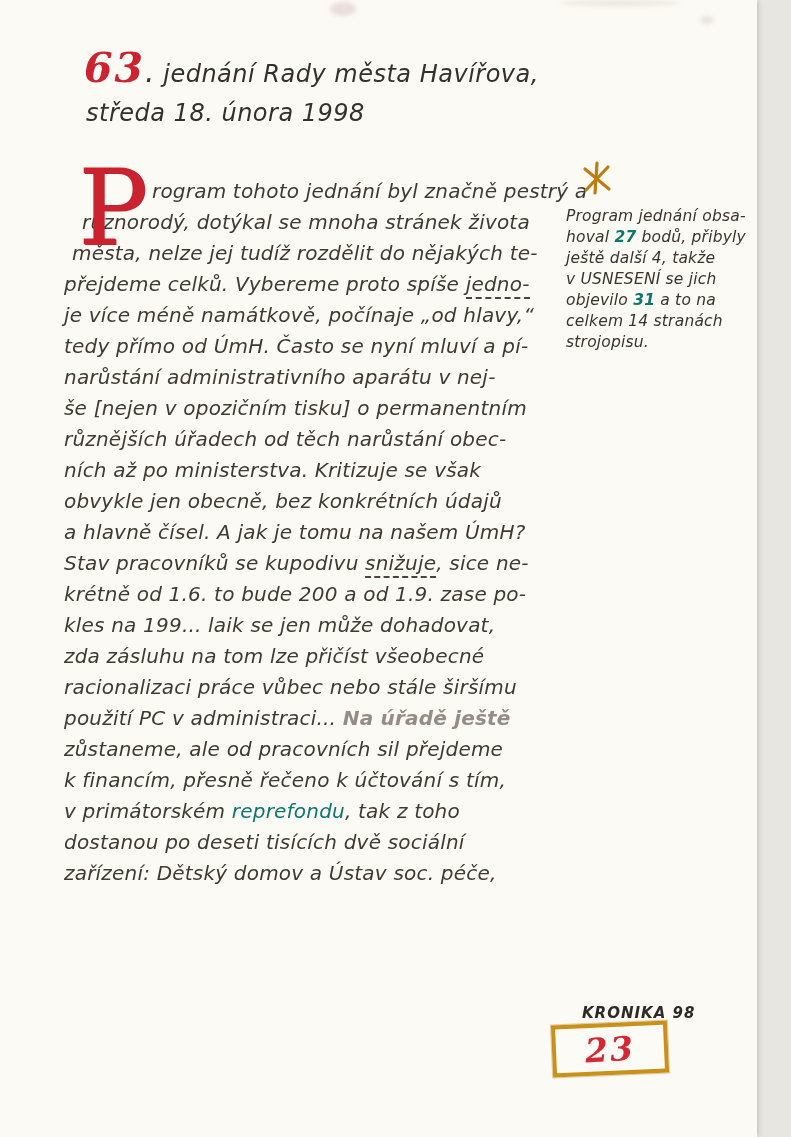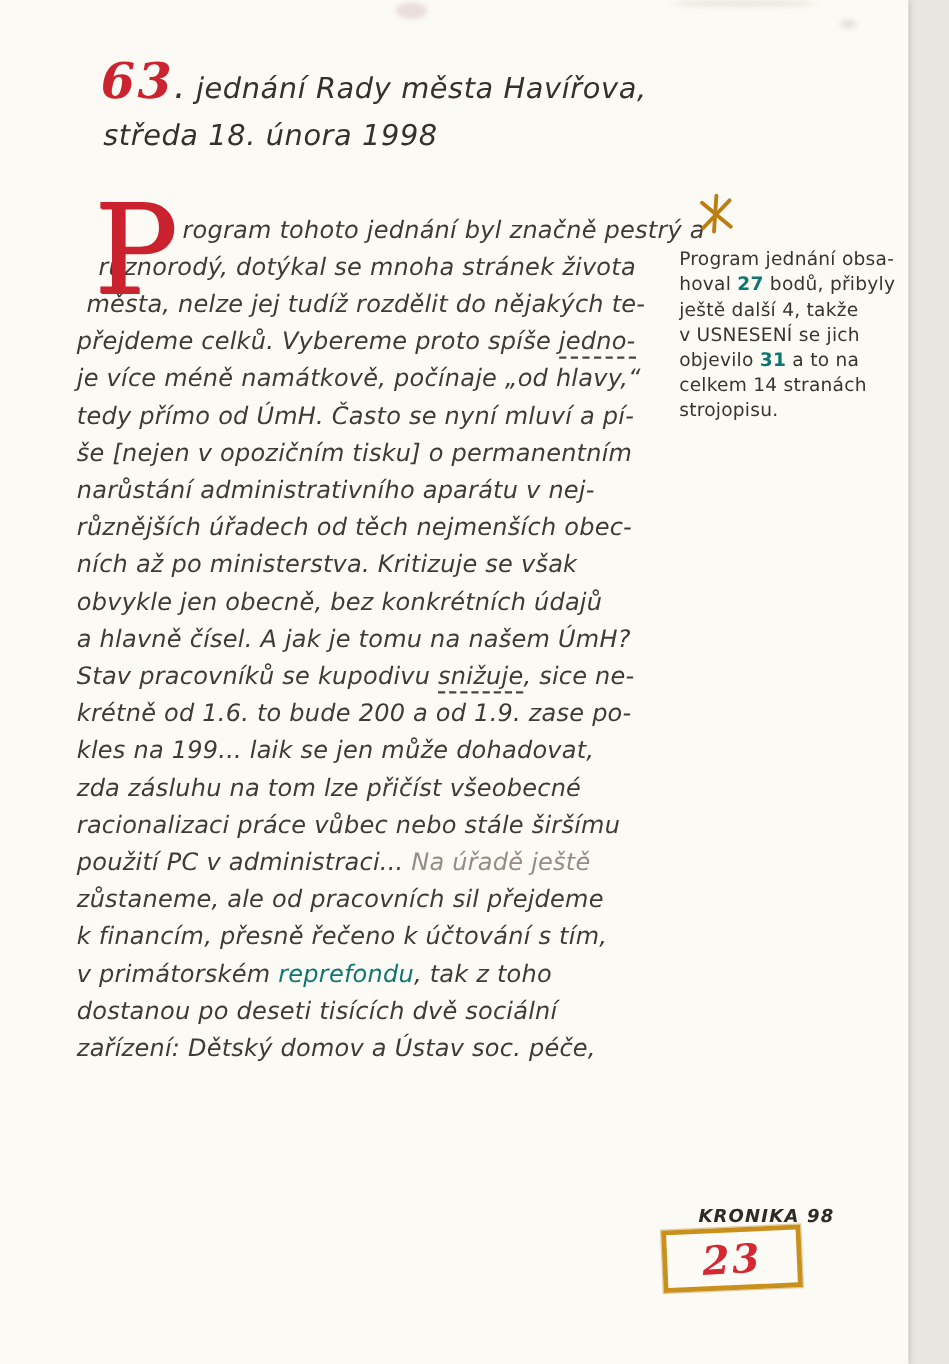--- a/index.html
+++ b/index.html
@@ -38,26 +38,26 @@
     font-family:"DejaVu Serif",serif;font-style:normal;
     font-size:104px;line-height:104px;color:#ca222f;
     text-shadow:1px 1px 0 #ca222f;
   }
   #body-lines div{white-space:nowrap;}
   #body-lines div:nth-child(1){padding-left:88px;}
   #body-lines div:nth-child(2){padding-left:18px;}
   #body-lines div:nth-child(3){padding-left:8px;}
   .u{border-bottom:2px dashed #4a443e;padding-bottom:1px;}
   .blue{color:#0f766e;}
-  .faint{color:#948d85;}
+  .faint{color:#948d85;font-weight:bold;}
 
   
   .sidenote{
     position:absolute;left:566px;top:160px;width:215px;
-    font-size:15.5px;line-height:21px;
+    font-style:italic;font-size:15.5px;line-height:21px;
     color:#3a342e;letter-spacing:.2px;
   }
   .asterisk{display:block;margin:0 0 10px 14px;}
   #note-lines div{white-space:nowrap;}
   .sidenote .blue{font-weight:bold;}
 
   
   .kronika{
     position:absolute;left:582px;top:1004px;
     font-size:15px;font-style:italic;font-weight:bold;
@@ -91,23 +91,23 @@
 
   <main class="body-text">
     <span class="dropcap">P</span>
     <div id="body-lines">
         <div><span>rogram tohoto jednání byl značně pestrý a</span></div>
         <div><span>různorodý, dotýkal se mnoha stránek života</span></div>
         <div><span>města, nelze jej tudíž rozdělit do nějakých te-</span></div>
         <div><span>přejdeme celků. Vybereme proto spíše </span><span class="u">jedno-</span></div>
         <div><span>je více méně namátkově, počínaje „od hlavy,“</span></div>
         <div><span>tedy přímo od ÚmH. Často se nyní mluví a pí-</span></div>
+        <div><span>narůstání administrativního aparátu v nej-</span></div>
         <div><span>še [nejen v opozičním tisku] o permanentním</span></div>
-        <div><span>narůstání administrativního aparátu v nej-</span></div>
-        <div><span>různějších úřadech od těch nejmenších obec-</span></div>
+        <div><span>různějších úřadech od těch narůstání obec-</span></div>
         <div><span>ních až po ministerstva. Kritizuje se však</span></div>
         <div><span>obvykle jen obecně, bez konkrétních údajů</span></div>
         <div><span>a hlavně čísel. A jak je tomu na našem ÚmH?</span></div>
         <div><span>Stav pracovníků se kupodivu </span><span class="u">snižuje</span><span>, sice ne-</span></div>
         <div><span>krétně od 1.6. to bude 200 a od 1.9. zase po-</span></div>
         <div><span>kles na 199... laik se jen může dohadovat,</span></div>
         <div><span>zda zásluhu na tom lze přičíst všeobecné</span></div>
         <div><span>racionalizaci práce vůbec nebo stále širšímu</span></div>
         <div><span>použití PC v administraci... </span><span class="faint">Na úřadě ještě</span></div>
         <div><span>zůstaneme, ale od pracovních sil přejdeme</span></div>

